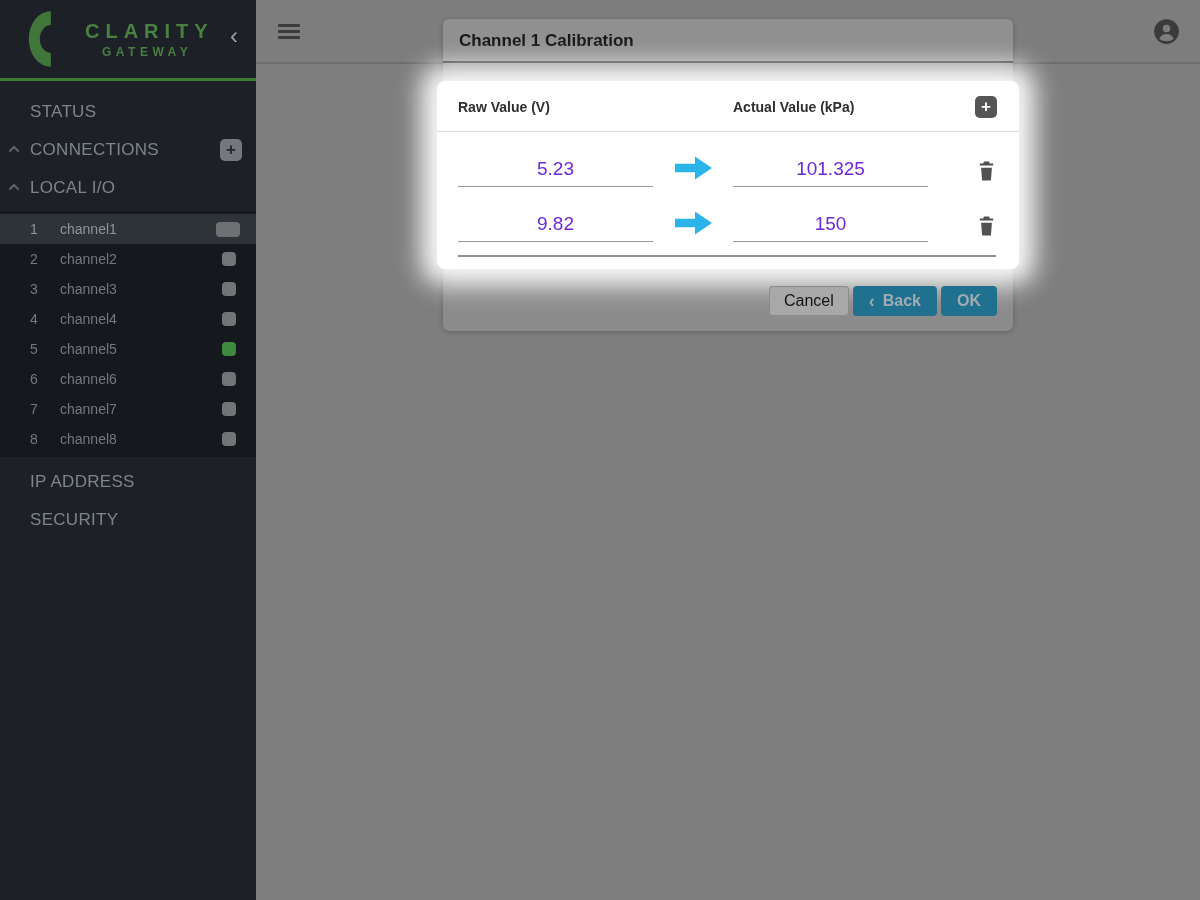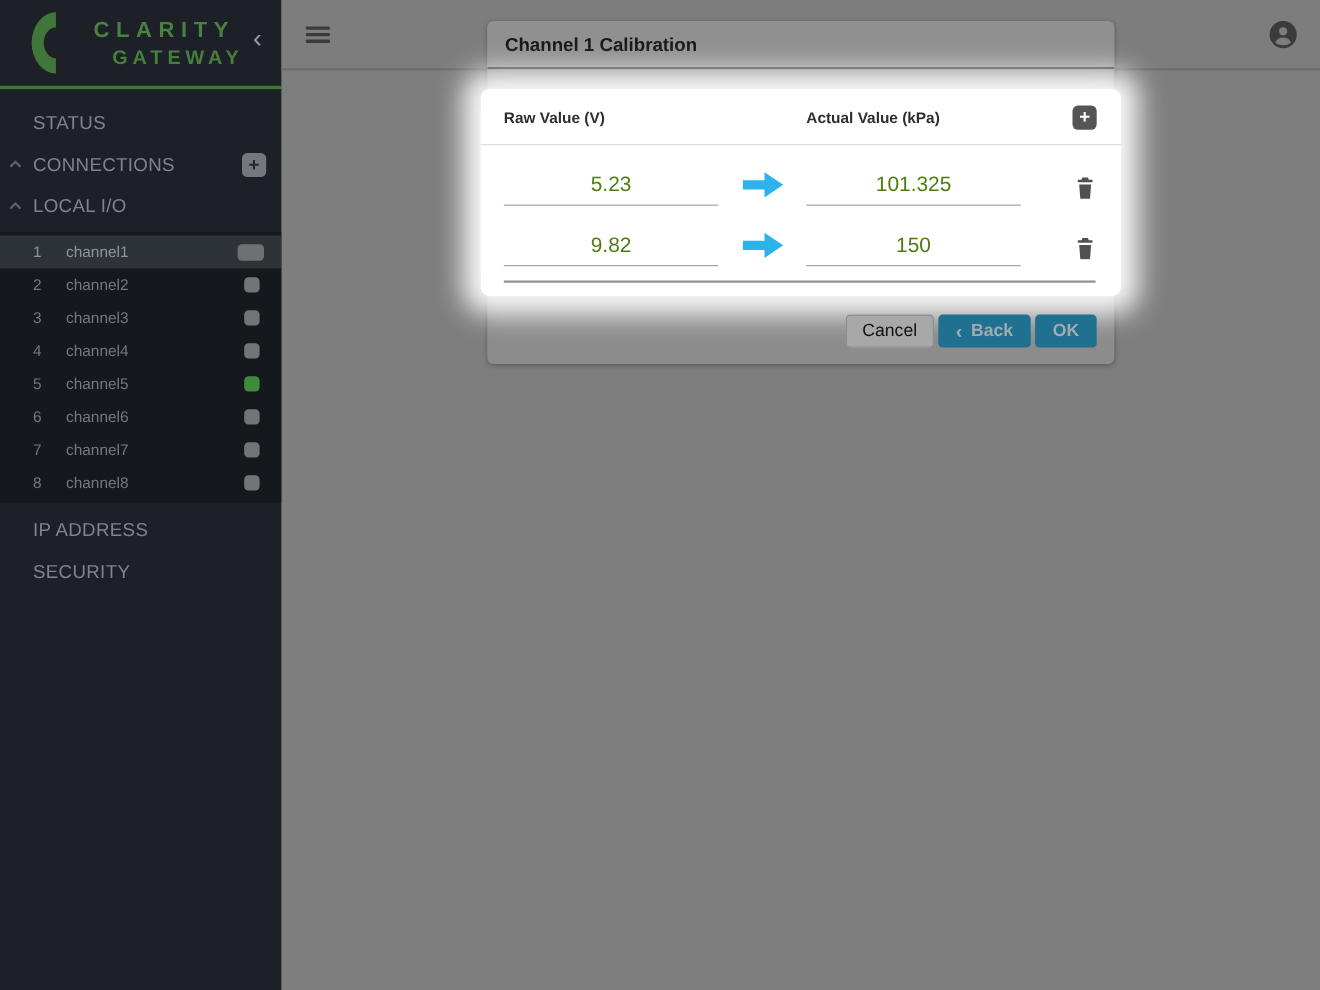--- a/index.html
+++ b/index.html
@@ -4,21 +4,21 @@
 <style>
   html,body{margin:0;padding:0;background:#7e7e7e;}
   .screen{width:1200px;height:900px;display:flex;overflow:hidden;font-family:"Liberation Sans",sans-serif;}
 
   
   .sidebar{width:256px;min-width:256px;background:#1d2127;display:flex;flex-direction:column;}
   .logo-bar{height:78px;border-bottom:3px solid #3b7c35;position:relative;display:flex;align-items:center;}
   .logo-mark{width:46px;height:58px;margin-left:26px;}
   .brand{margin-left:13px;line-height:1;}
   .brand-top{color:#4a8141;font-size:20px;font-weight:700;letter-spacing:6px;}
-  .brand-bottom{color:#477e3f;font-size:18px;font-weight:700;letter-spacing:4.5px;margin-left:17px;margin-top:5px;}
+  .brand-bottom{color:#477e3f;font-size:12px;font-weight:700;letter-spacing:4.5px;margin-left:17px;margin-top:5px;}
   .collapse-btn{position:absolute;right:18px;top:24px;color:#9aa1a8;font-size:24px;line-height:24px;cursor:pointer;}
 
   .nav{flex:1;padding-top:12px;color:#7e848b;}
   .nav-item{position:relative;height:38px;display:flex;align-items:center;padding-left:30px;font-size:17px;letter-spacing:.3px;cursor:pointer;}
   .caret{position:absolute;left:8px;top:14px;}
   .side-btn{position:absolute;right:14px;top:8px;width:22px;height:22px;border-radius:5px;background:#76777c;color:#24282d;display:flex;align-items:center;justify-content:center;font-size:17px;font-weight:700;cursor:pointer;}
   .side-trash{position:absolute;right:16px;top:9px;cursor:pointer;}
 
   .channels{background:#15181c;margin-top:4px;margin-bottom:6px;padding:3px 0;}
   .channel-row{height:30px;display:flex;align-items:center;font-size:14px;color:#75797f;position:relative;cursor:pointer;}
@@ -44,21 +44,21 @@
   .spotlight{position:absolute;left:-6px;right:-6px;top:62px;height:188px;background:#fff;border-radius:8px;
              box-shadow:0 0 24px 16px rgba(255,255,255,.95);}
   .cal-head{display:flex;align-items:center;padding:15px 22px 0 21px;}
   .col-raw{width:275px;font-size:14px;font-weight:700;color:#2e2e2e;}
   .col-actual{flex:1;font-size:14px;font-weight:700;color:#2e2e2e;}
   .add-btn{width:22px;height:22px;background:#555;border-radius:5px;color:#fff;font-weight:700;font-size:17px;line-height:20px;display:flex;align-items:center;justify-content:center;cursor:pointer;}
   .cal-hr{border:none;border-top:1px solid #dcdcdc;margin:13px 0 0;}
 
   .cal-row{display:flex;align-items:flex-end;padding:0 22px 0 21px;margin-top:10px;height:45px;}
   .cal-input{width:195px;border:none;border-bottom:1px solid #999;background:transparent;text-align:center;
-             font-size:19px;color:#4d7c0f;font-family:"Liberation Sans",sans-serif;padding:0 0 6px;outline:none;}
+             font-size:19px;color:#6d28d9;font-family:"Liberation Sans",sans-serif;padding:0 0 6px;outline:none;}
   .arrow{width:37px;height:26px;background:#2bb4ea;margin:0 21px 6px 22px;
          clip-path:polygon(0 34%,54% 34%,54% 6%,100% 50%,54% 94%,54% 66%,0 66%);}
   .trash-btn{margin-left:50px;margin-bottom:3px;background:none;border:none;padding:0;cursor:pointer;}
   .cal-bottom{margin:13px 23px 0 21px;border:none;border-top:2px solid #8f8f8f;}
 
   .dialog-footer{position:absolute;right:16px;bottom:15px;display:flex;gap:4px;}
   .btn{height:30px;border-radius:4px;font-size:16px;display:flex;align-items:center;justify-content:center;border:none;cursor:pointer;font-family:"Liberation Sans",sans-serif;}
   .btn-cancel{background:#a8a8a8;color:#121212;padding:0 15px;box-shadow:inset 0 0 0 1px #8b8b8b;}
   .btn-teal{background:#20708f;color:#a0abb2;font-weight:700;padding:0 16px;}
   .btn-teal .chev{margin-right:8px;font-size:18px;line-height:14px;}

